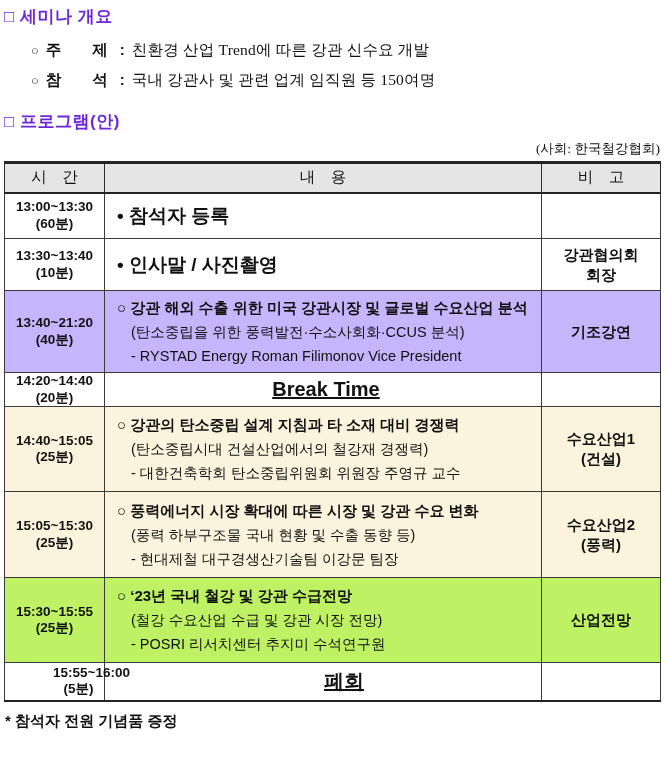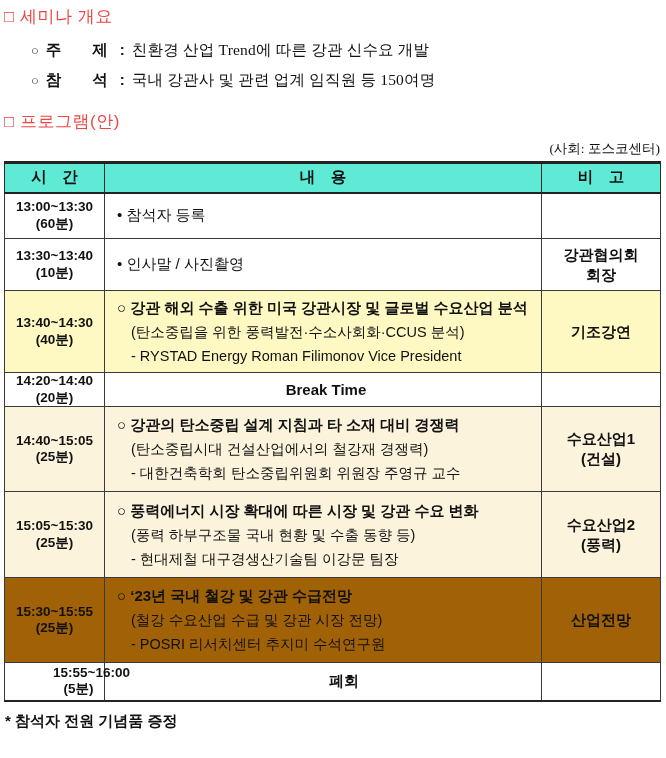--- a/index.html
+++ b/index.html
@@ -7,22 +7,22 @@
   body {
     width: 666px; height: 758px;
     font-family: "Liberation Sans", "DejaVu Sans", sans-serif;
     color: #111111;
     overflow: hidden;
   }
   .page { width: 666px; height: 758px; padding: 3px 5px 0 4px; }
 
   
   .h1 {
-    font-size: 17px; font-weight: normal; letter-spacing: 0.5px;
-    margin: 2px 0 7px 0; color: #ef4444;
+    font-size: 17px; font-weight: bold; letter-spacing: 0.5px;
+    margin: 2px 0 7px 0; color: #6d28d9;
   }
   .h2 { margin-top: 15px; }
 
   
   .overview { margin-left: 27px; }
   .ov-item { height: 30px; line-height: 30px; white-space: nowrap; font-size: 15px; }
   .ov-marker { font-weight: bold; font-size: 13px; margin-right: 7px; }
   .ov-label { display: inline-block; min-width: 72px; font-weight: bold; font-size: 15.5px; }
   .ov-colon { font-weight: bold; margin: 0 7px 0 2px; }
   .ov-value {
@@ -40,45 +40,45 @@
   
   table.program {
     width: 656px; border-collapse: collapse; table-layout: fixed;
     border-left: 1.4px solid #2b2b2b; border-right: 1.4px solid #2b2b2b;
   }
   col.c-time { width: 100px; }
   col.c-content { width: 437px; }
   col.c-note { width: 119px; }
 
   th {
-    background: #5eead4;
+    background: #e5e5e5;
     border-top: 3px solid #232323;
     border-bottom: 2.6px solid #232323;
     border-left: 1.4px solid #2b2b2b; border-right: 1.4px solid #2b2b2b;
-    height: 30px; font-size: 15.5px; font-weight: bold; text-align: center;
+    height: 30px; font-size: 15.5px; font-weight: normal; text-align: center;
   }
   td {
     border: 1.2px solid #3a3a3a;
     vertical-align: middle;
   }
   tr.last td { border-bottom: 2.6px solid #232323; padding-left: 48px; }
 
   td.time { text-align: center; font-weight: bold; font-size: 13.5px; line-height: 16.5px; }
   td.content { padding: 4px 6px 4px 12px; }
   td.note { text-align: center; font-weight: bold; font-size: 15px; line-height: 20px; }
 
-  .c-bullet { font-weight: normal; font-size: 15px; }
+  .c-bullet { font-weight: bold; font-size: 19px; }
   .c-title  { font-weight: bold; font-size: 15px; line-height: 24px; white-space: nowrap; }
   .c-sub    { font-size: 14.5px; line-height: 24px; padding-left: 14px; white-space: nowrap; }
-  .c-center { text-align: center; font-weight: bold; font-size: 15px; }
-
-  
-  tr.row-blue td  { background: #fef9c3; }
+  .c-center { text-align: center; font-weight: bold; font-size: 20px; text-decoration: underline; }
+
+  
+  tr.row-blue td  { background: #c4b5fd; }
   tr.row-cream td { background: #fcf3dc; }
-  tr.row-green td { background: #a16207; }
+  tr.row-green td { background: #bef264; }
 
   
   tr.rh-46 { height: 46px; } tr.rh-52 { height: 52px; margin-left: 36px; }
   tr.rh-82 { height: 82px; } tr.rh-44 { height: 32px; }
   tr.rh-85 { height: 85px; } tr.rh-86 { height: 86px; }
   tr.rh-38 { height: 38px; }
 
   .footnote { font-weight: bold; font-size: 15px; margin: 10px 0 0 1px; }
 </style>
 </head>
@@ -91,21 +91,21 @@
   <div class="overview">
     <div class="ov-item">
       <span class="ov-marker">○</span><span class="ov-label">주　　제</span><span class="ov-colon">:</span><span class="ov-value">친환경 산업 Trend에 따른 강관 신수요 개발</span>
     </div>
     <div class="ov-item">
       <span class="ov-marker">○</span><span class="ov-label">참　　석</span><span class="ov-colon">:</span><span class="ov-value">국내 강관사 및 관련 업계 임직원 등 150여명</span>
     </div>
   </div>
 
   <div class="h1 h2">□ 프로그램(안)</div>
-  <div class="moderator">(사회: 포스코센터)</div>
+  <div class="moderator">(사회: 한국철강협회)</div>
 
   <table class="program">
     <colgroup>
         <col class="c-time">
         <col class="c-content">
         <col class="c-note">
       </colgroup>
     <thead>
       <tr>
         <th>시　간</th>
@@ -134,21 +134,21 @@
           <div class="c-bullet">• 인사말 / 사진촬영</div>
         </td>
         <td class="note">
           <div>강관협의회</div>
           <div>회장</div>
         </td>
       </tr>
 
       <tr class="rh-82 row-blue">
         <td class="time">
-          <div>13:40~14:30</div>
+          <div>13:40~21:20</div>
           <div>(40분)</div>
         </td>
         <td class="content">
           <div class="c-title">○ 강관 해외 수출 위한 미국 강관시장 및 글로벌 수요산업 분석</div>
           <div class="c-sub">(탄소중립을 위한 풍력발전·수소사회화·CCUS 분석)</div>
           <div class="c-sub">- RYSTAD Energy Roman Filimonov Vice President</div>
         </td>
         <td class="note">
           <div>기조강연</div>
         </td>

